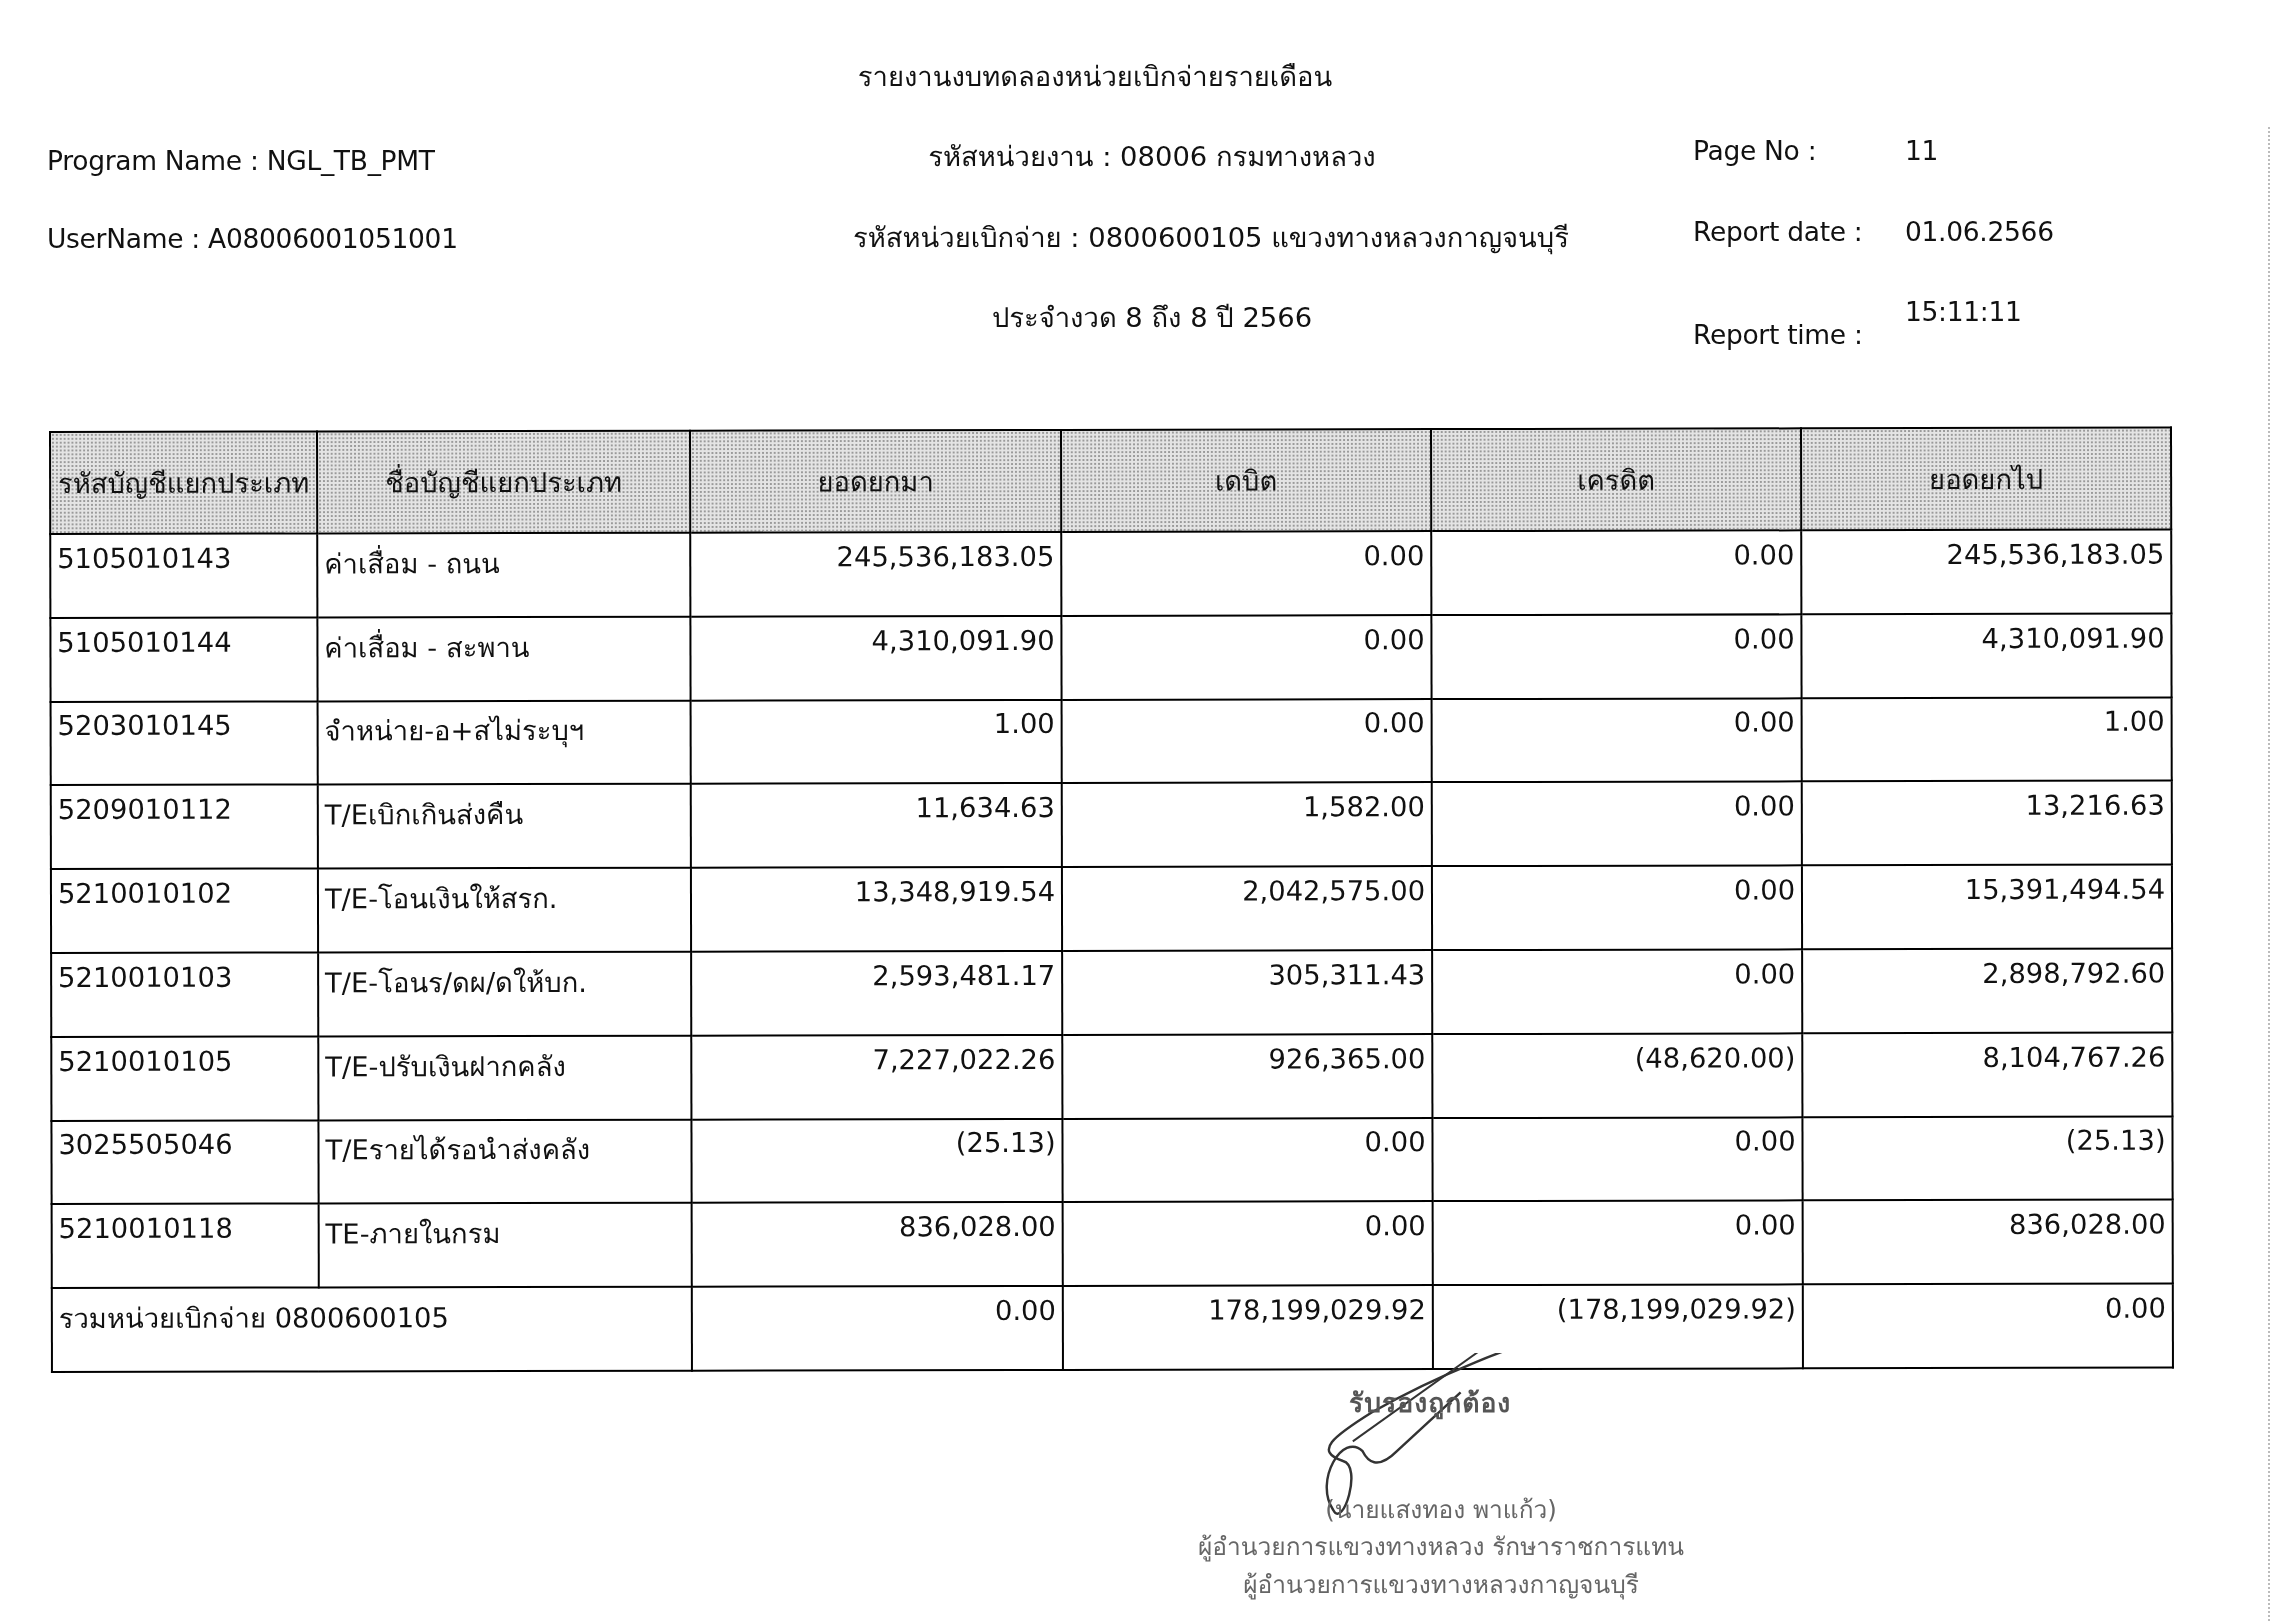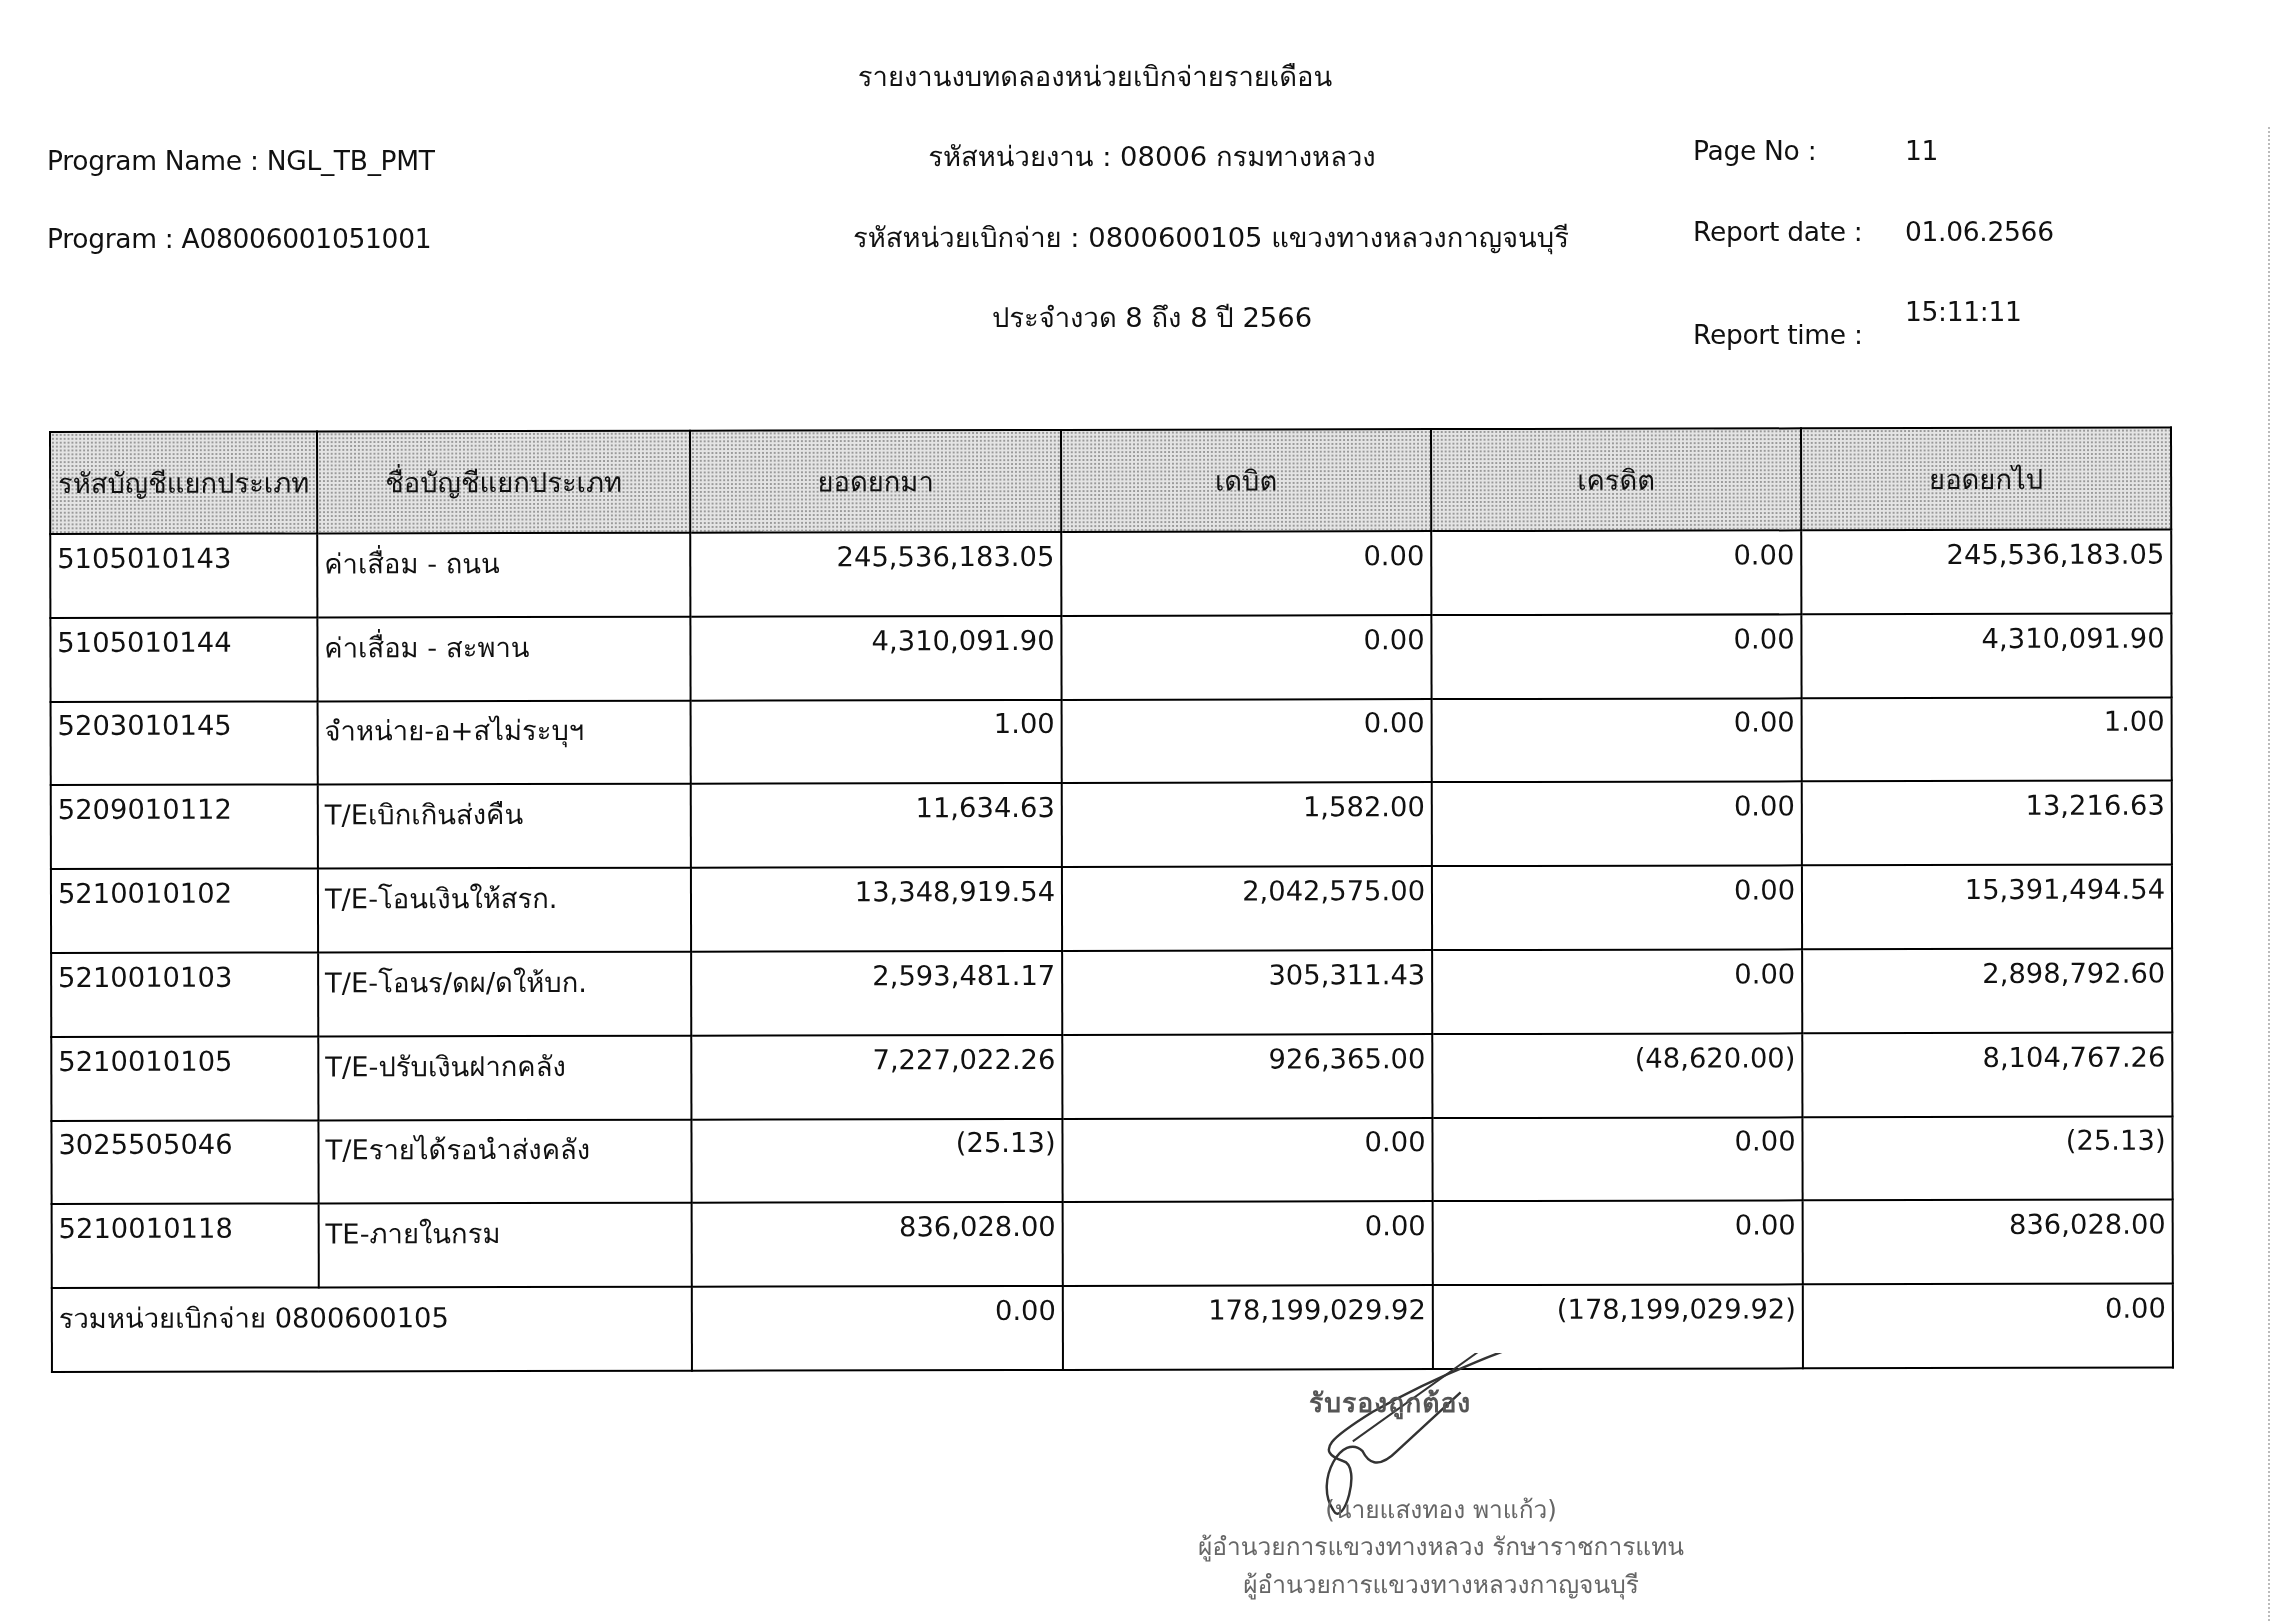--- a/index.html
+++ b/index.html
@@ -23,33 +23,33 @@
             background-color:#e4e4e4;
             background-image: radial-gradient(#9a9a9a 0.8px, transparent 1.1px);
             background-size:3.9px 3.9px; }
   .tbl td { height:74px; padding-top:7.8px; }
   .tbl td.num { text-align:right; }
   .tbl td.code { text-align:left; }
   .tbl td.name { text-align:left; }
 
   
   .sig { position:absolute; left:1196px; top:1353px; width:490px; height:265px; }
-  .stamp { font-size:26.5px; color:#555; font-weight:bold; letter-spacing:1px; }
+  .stamp { font-size:26.5px; color:#555; font-weight:bold; letter-spacing:1px;margin-left:40px; }
   .sigtxt { font-size:24.5px; color:#666; text-align:center; }
 </style>
 </head>
 <body>
 
 <div class="abs ctr" style="left:1095px; top:55px;">รายงานงบทดลองหน่วยเบิกจ่ายรายเดือน</div>
 <div class="abs ctr" style="left:1152px; top:135px;">รหัสหน่วยงาน : 08006 กรมทางหลวง</div>
 <div class="abs ctr" style="left:1211px; top:216px;">รหัสหน่วยเบิกจ่าย : 0800600105 แขวงทางหลวงกาญจนบุรี</div>
 <div class="abs ctr" style="left:1152px; top:296px;">ประจำงวด 8 ถึง 8 ปี 2566</div>
 
 <div class="abs meta" style="left:47px; top:145px;">Program Name : NGL_TB_PMT</div>
-<div class="abs meta" style="left:47px; top:223px;">Program : A08006001051001</div>
+<div class="abs meta" style="left:47px; top:223px;">UserName : A08006001051001</div>
 
 <div class="abs meta" style="left:1693px; top:135px;">Page No :</div>
 <div class="abs meta" style="left:1905px; top:135px;">11</div>
 <div class="abs meta" style="left:1693px; top:216px;">Report date :</div>
 <div class="abs meta" style="left:1905px; top:216px;">01.06.2566</div>
 <div class="abs meta" style="left:1693px; top:284px;margin-top:35px;">Report time :</div>
 <div class="abs meta" style="left:1905px; top:296px;">15:11:11</div>
 
 <div class="edge-dots"></div>
 

